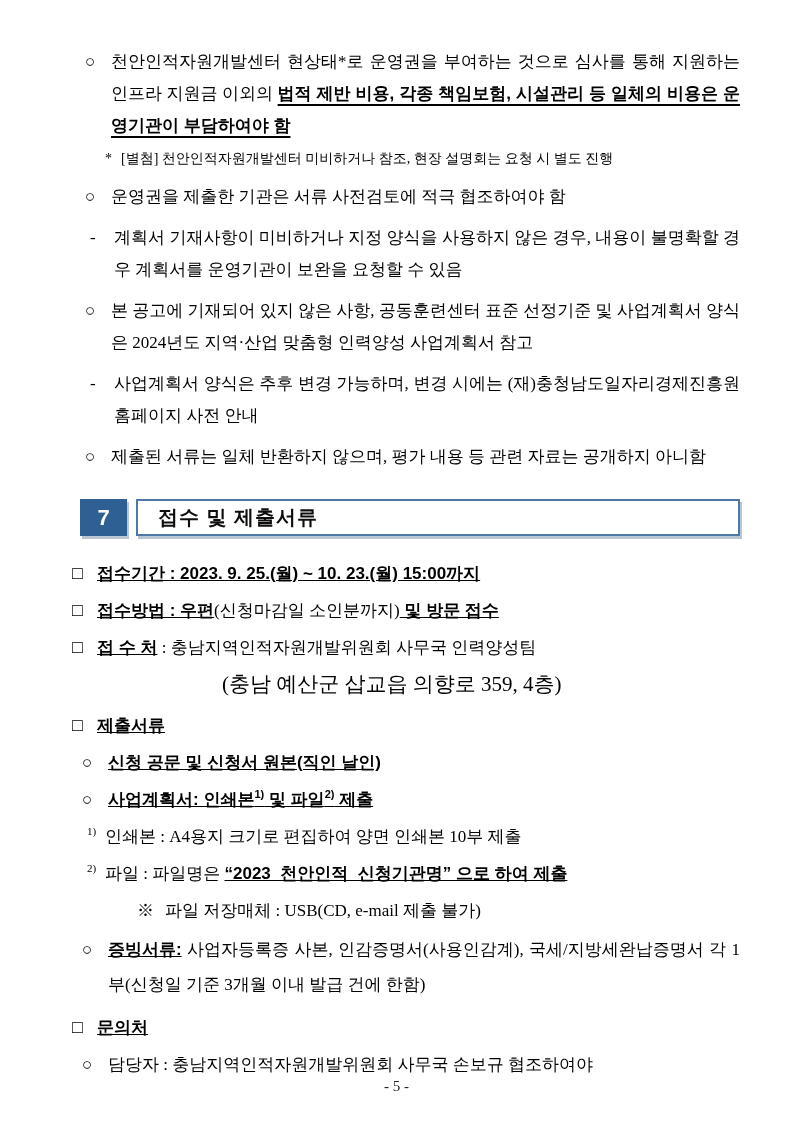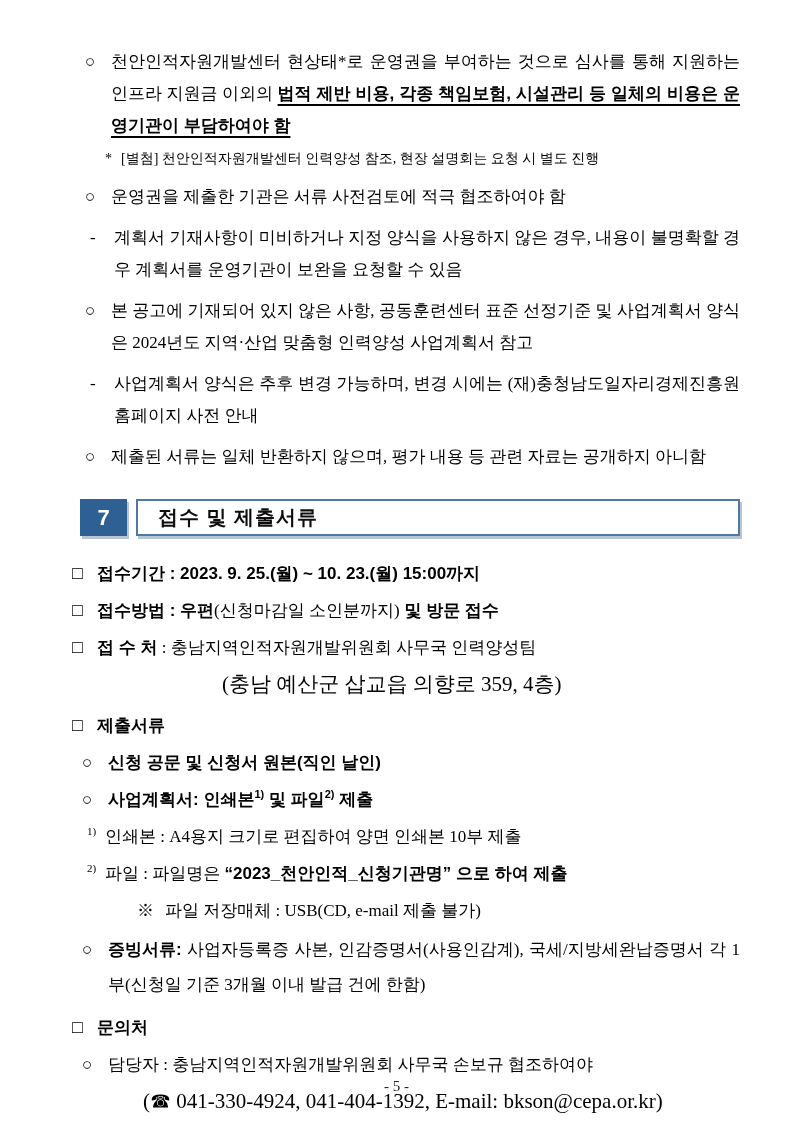--- a/index.html
+++ b/index.html
@@ -57,21 +57,21 @@
   .sq .b{flex:0 0 25px;font-size:18px;}
   .c2{margin-left:10px;}
   .fn{margin-left:15px;}
   .fn .b{flex:0 0 18px;}
   .refrow{margin-left:65px;}
   .refrow .b{flex:0 0 28px;}
   .cont{font-size:21px;line-height:35px;margin:0 0 2px 0;}
   .cont-place{margin-left:150px;}
   .cont-phone{margin-left:71px;}
   
-  .g{font-family:"Liberation Sans","DejaVu Sans",sans-serif;font-weight:700;}
+  .g{font-family:"Liberation Sans","DejaVu Sans",sans-serif;font-weight:700;text-decoration:underline;}
   .u{text-decoration:underline;text-underline-offset:5px;text-decoration-thickness:1.5px;}
   sup.fnmark{font-size:11px;line-height:0;vertical-align:super;}
   .footer{
     position:absolute;left:0;right:0;bottom:26px;
     text-align:center;font-size:15px;color:#222;
     font-family:"Liberation Serif","DejaVu Serif",serif;
   }
 </style>
 </head>
 <body>
@@ -79,21 +79,21 @@
 <div class="page">
   <div class="doc">
 
     <div class="p c1">
       <span class="b">○</span>
       <span class="t"><span>천안인적자원개발센터 현상태*로 운영권을 부여하는 것으로 심사를 통해 지원하는 인프라 지원금 이외의 </span><span class="g u">법적 제반 비용, 각종 책임보험, 시설관리 등 일체의 비용은 운영기관이 부담하여야 함</span></span>
     </div>
 
     <div class="p star">
       <span class="b">*</span>
-      <span class="t">[별첨] 천안인적자원개발센터 인력양성 참조, 현장 설명회는 요청 시 별도 진행</span>
+      <span class="t">[별첨] 천안인적자원개발센터 미비하거나 참조, 현장 설명회는 요청 시 별도 진행</span>
     </div>
 
     <div class="p c1">
       <span class="b">○</span>
       <span class="t">운영권을 제출한 기관은 서류 사전검토에 적극 협조하여야 함</span>
     </div>
 
     <div class="p dash">
       <span class="b">-</span>
       <span class="t">계획서 기재사항이 미비하거나 지정 양식을 사용하지 않은 경우, 내용이 불명확할 경우 계획서를 운영기관이 보완을 요청할 수 있음</span>
@@ -174,17 +174,16 @@
 
     <div class="p2 sq" style="margin-top:8px;">
       <span class="b">□</span>
       <span class="t g">문의처</span>
     </div>
 
     <div class="p2 c2">
       <span class="b">○</span>
       <span class="t">담당자 : 충남지역인적자원개발위원회 사무국 손보규 협조하여야</span>
     </div>
-    <div class="cont cont-phone">(☎ 041-330-4924, 041-404-1392, E-mail: bkson@cepa.or.kr)</div>
 
     <div class="footer">- 5 -</div>
   </div>
 </div>
 
 </body></html>

